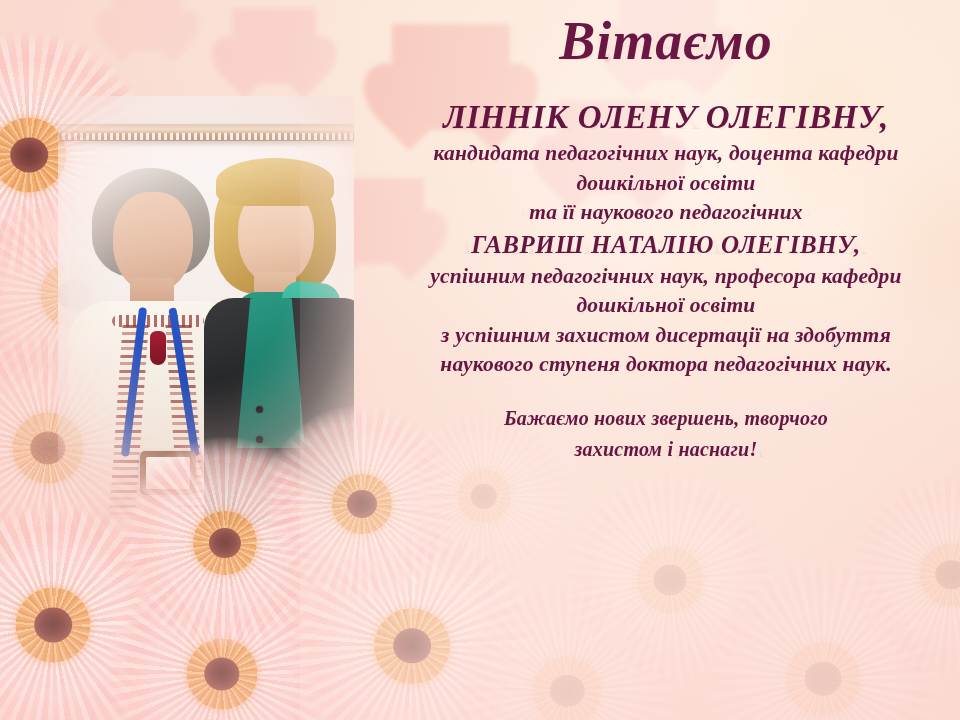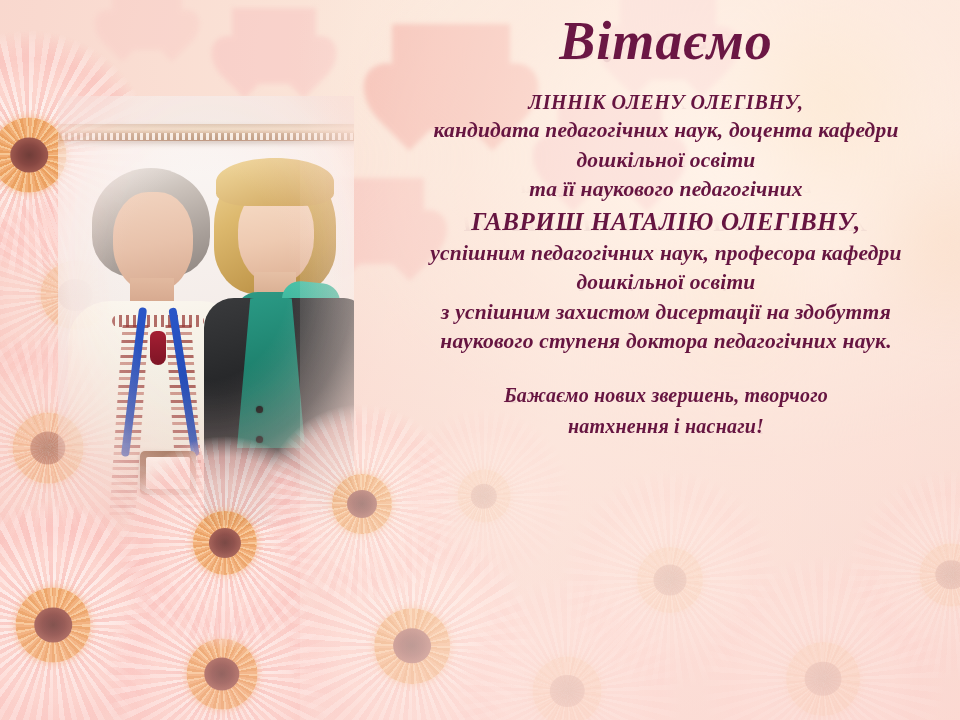--- a/index.html
+++ b/index.html
@@ -393,22 +393,22 @@
   .title {
     margin-top: 14px;
     font-size: 54px;
     line-height: 1.02;
     color: #6b1744;
     letter-spacing: 1px;
   }
   .title::after { color: rgba(107,23,68,.20); }
 
   .name {
-    margin-top: 22px;
-    font-size: 20px;
+    margin-top: 30px;
+    font-size: 33px;
     line-height: 1.12;
     letter-spacing: .6px;
   }
   .body {
     margin-top: 5px;
     font-size: 21.5px;
     line-height: 1.14;
   }
   .name2 {
     margin-top: 6px;
@@ -577,16 +577,16 @@
     <div class="line body" data-echo="доктора педагогічних наук, професора  кафедри">успішним педагогічних наук, професора  кафедри</div>
 
     <div class="line body" data-echo="дошкільної освіти">дошкільної освіти</div>
 
     <div class="line body" data-echo="з успішним  захистом дисертації  на здобуття">з успішним  захистом дисертації  на здобуття</div>
 
     <div class="line body" data-echo="наукового ступеня  доктора педагогічних наук.">наукового ступеня  доктора педагогічних наук.</div>
 
     <div class="line wish wish1" data-echo="Бажаємо нових звершень, творчого">Бажаємо нових звершень, творчого</div>
 
-    <div class="line wish wish2" data-echo="натхнення і наснаги!">натхнення і наснаги!</div>
+    <div class="line wish wish2" data-echo="натхнення і наснаги!">захистом і наснаги!</div>
 
   </div>
 </div>
 
 </body></html>

